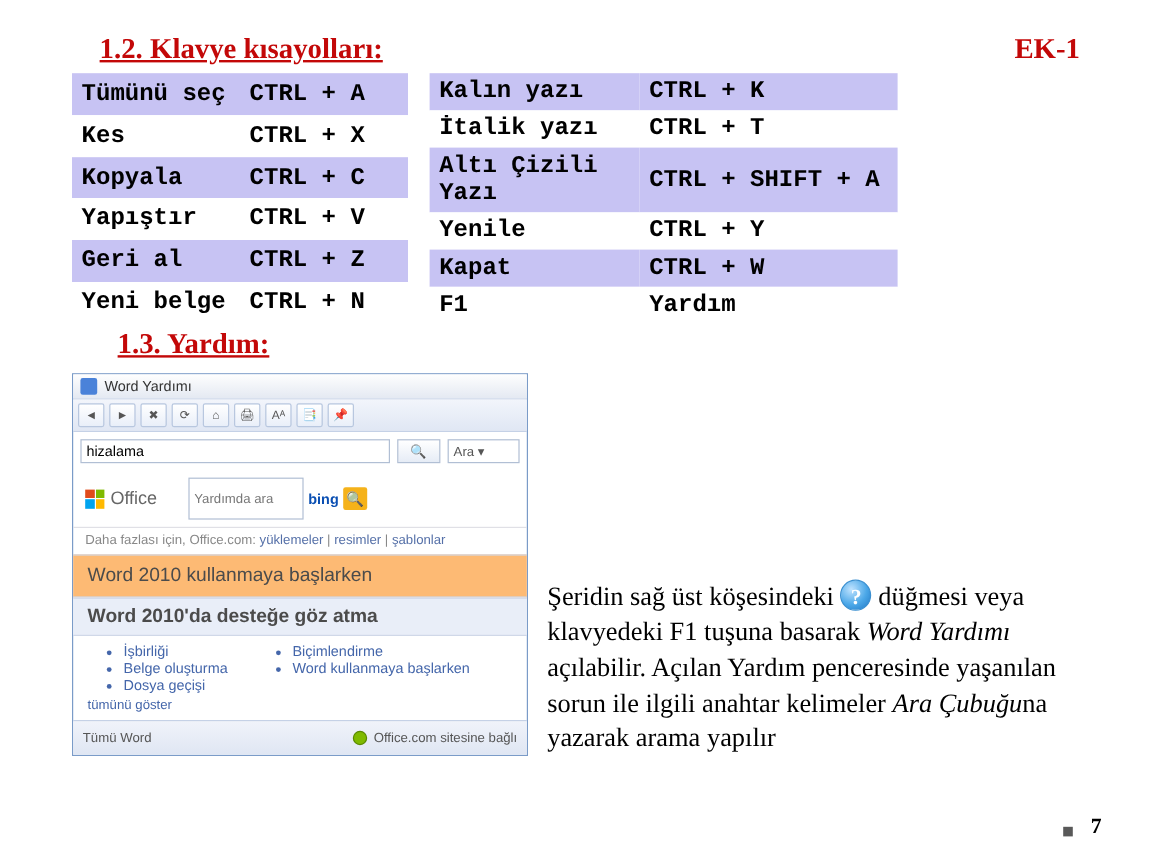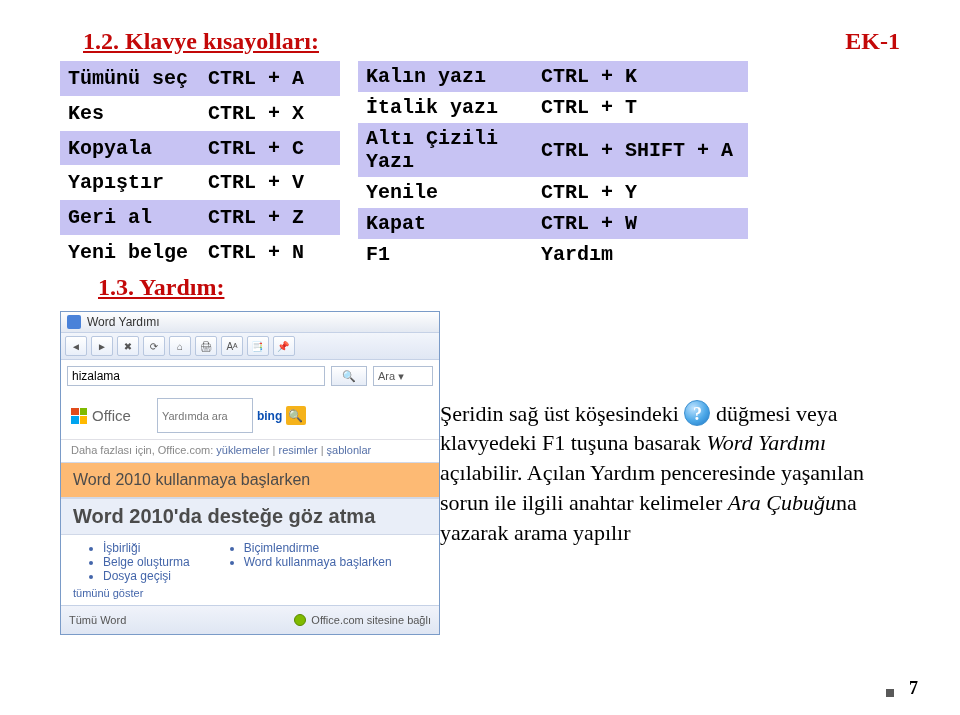--- a/index.html
+++ b/index.html
@@ -55,22 +55,22 @@
   .subtitle {
     color: #c30808;
     font-size: 24px;
     font-weight: bold;
     text-decoration: underline;
     margin-bottom: 10px;
     margin-left: 38px;
   }
   .content-row {
     display: flex;
-    gap: 0;
-    align-items: center;
+    gap: 16px;
+    align-items: flex-end;
   }
   .help-window {
     width: 380px;
     border: 1px solid #7a9bc8;
     background: #fff;
     font-family: "Segoe UI", Tahoma, sans-serif;
     font-weight: normal;
   }
   .hw-title {
     background: linear-gradient(#fefefe 0%, #e4e9f2 100%);
@@ -211,21 +211,21 @@
   .hw-list {
     padding: 6px 8px 10px 28px;
     font-size: 12px;
     color: #4466aa;
   }
   .hw-list li { margin: 3px 0; }
   .hw-head2 {
     background: #e9eef8;
     border-top: 1px solid #d0d8e8;
     border-bottom: 1px solid #d0d8e8;
-    font-size: 20px;
+    font-size: 16px;
     font-weight: bold;
     color: #4b4b4b;
     padding: 6px 12px;
   }
   .hw-cols {
     display: flex;
     padding: 6px 8px 2px 28px;
     font-size: 12px;
     color: #4466aa;
     gap: 40px;

